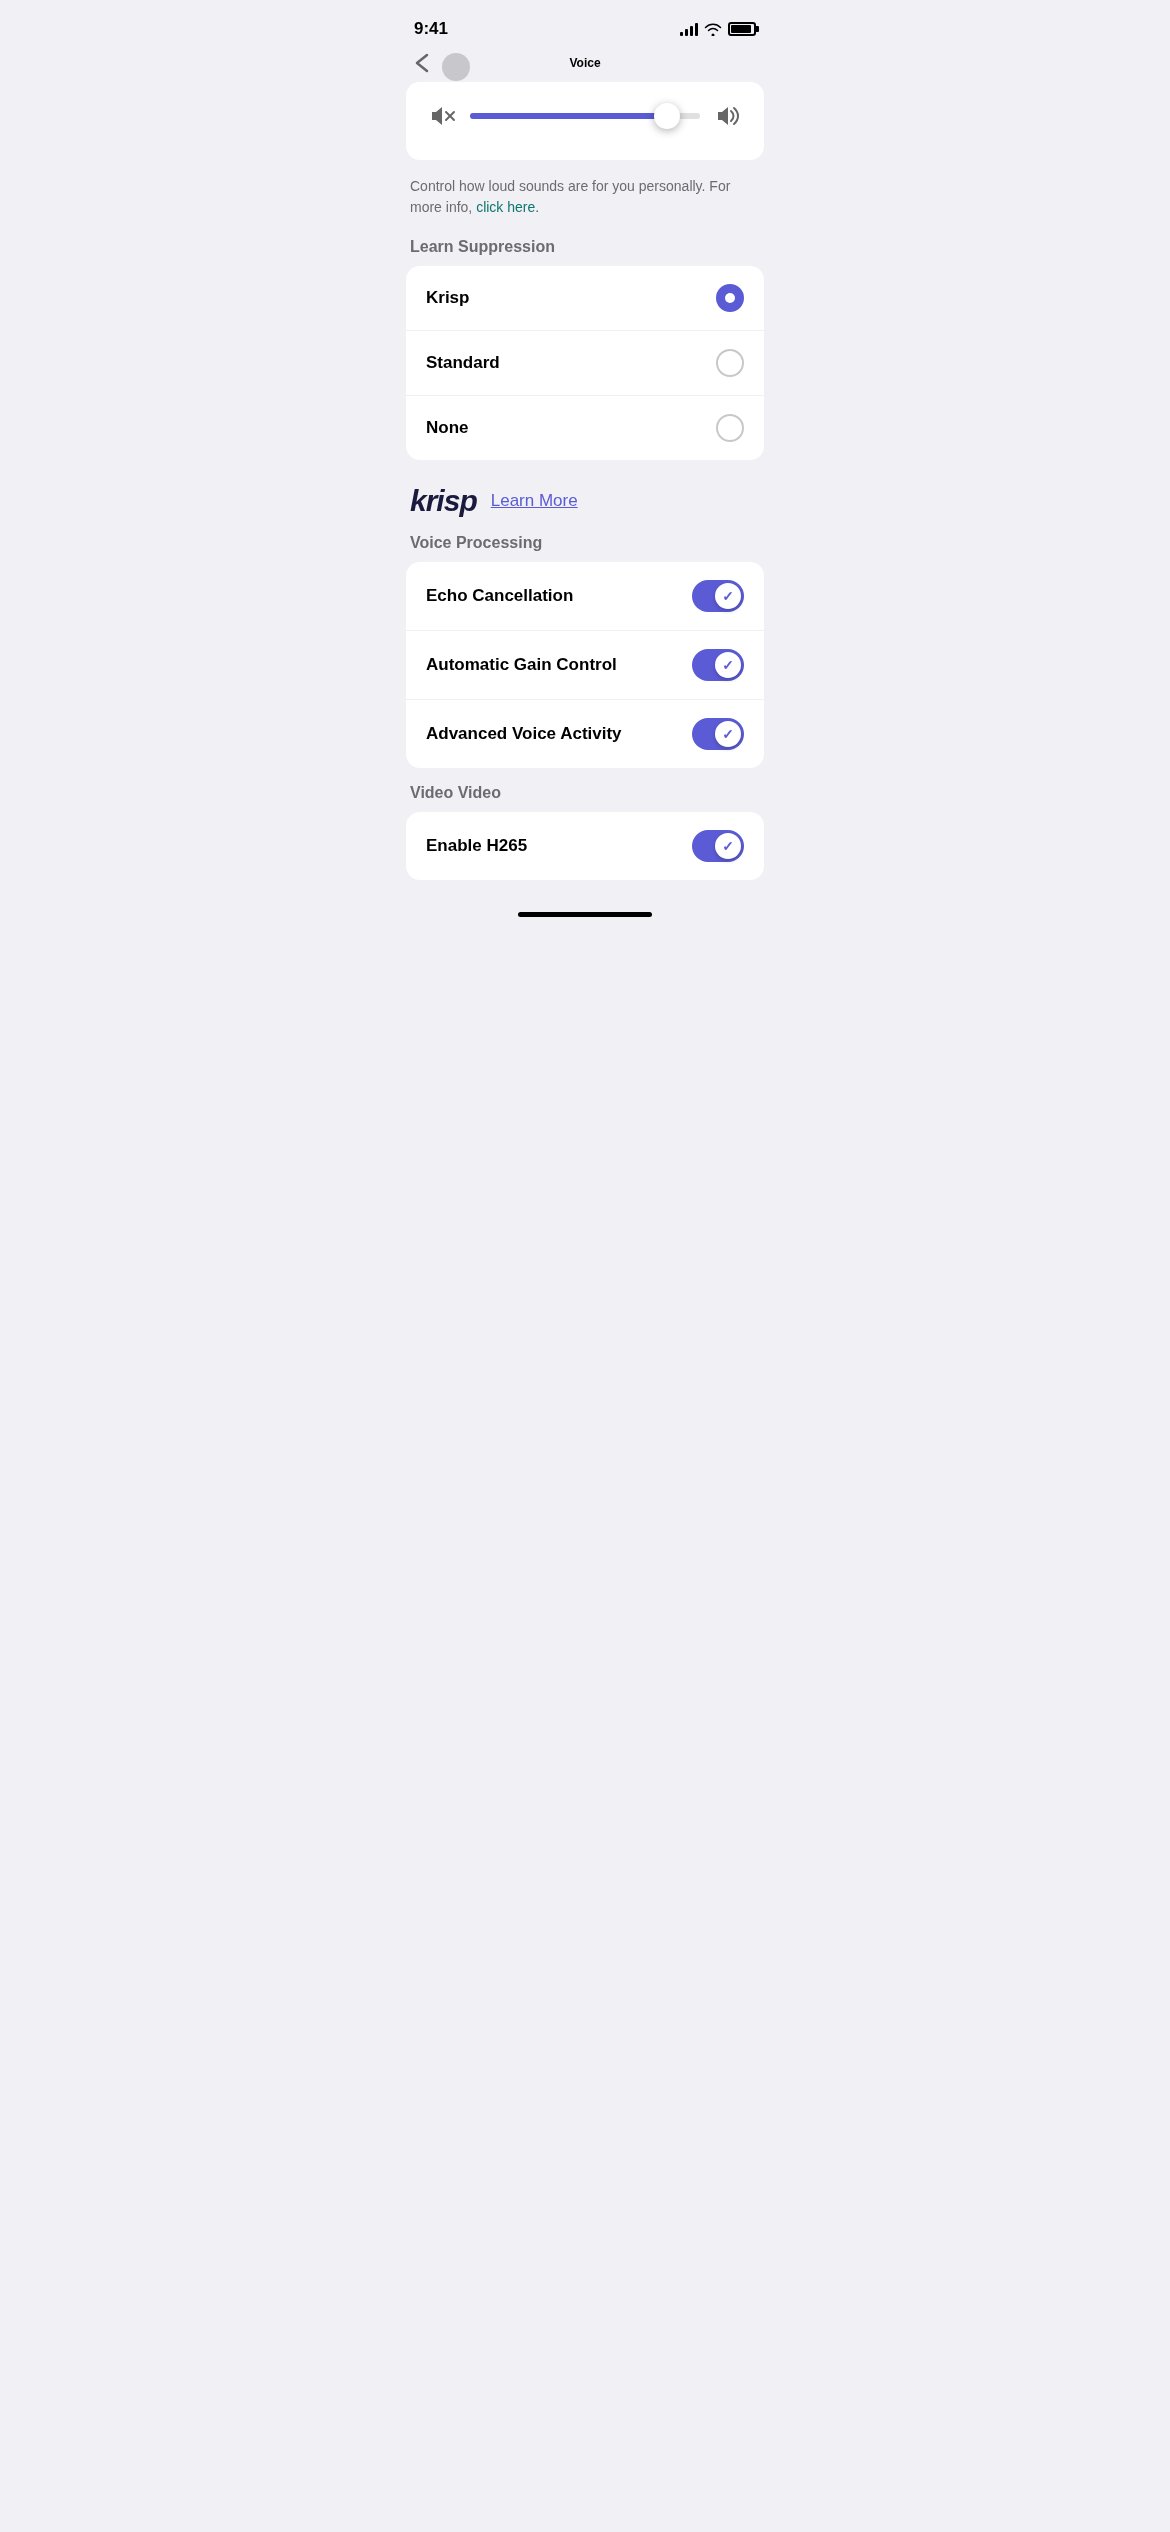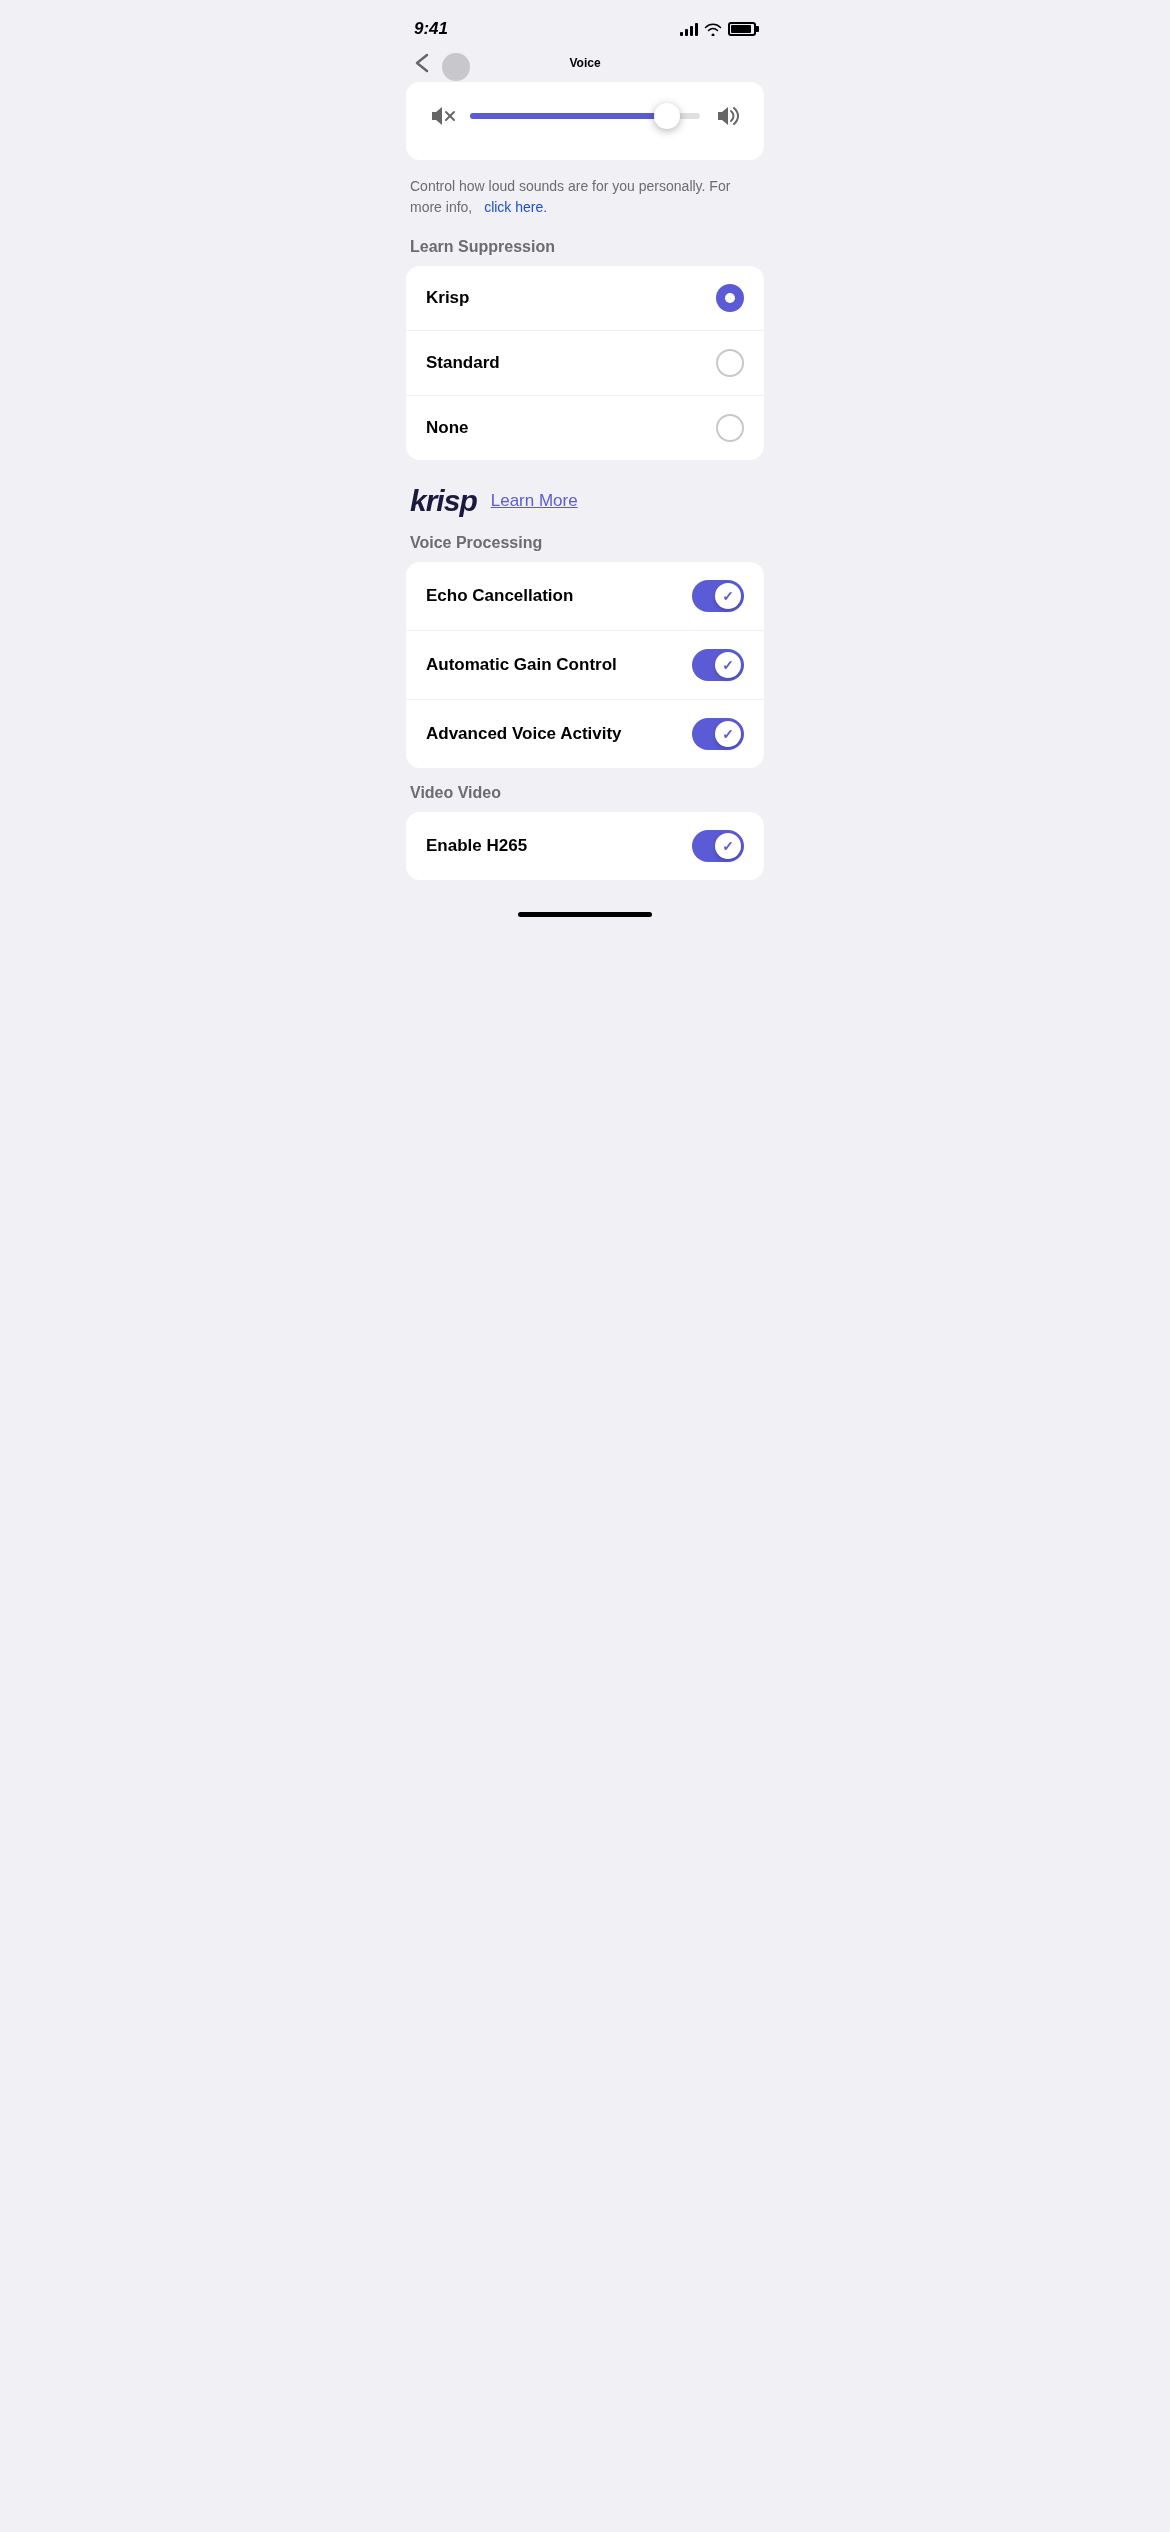--- a/index.html
+++ b/index.html
@@ -15,21 +15,20 @@
       overflow-x: hidden;
     }
 
     
     .status-bar {
       display: flex;
       justify-content: space-between;
       align-items: center;
       padding: 14px 24px 4px;
       height: 48px;
-      font-style: italic;
     }
 
     .status-time {
       font-size: 17px;
       font-weight: 600;
       color: #000;
     }
 
     .status-icons {
       display: flex;
@@ -197,23 +196,22 @@
     
     .description-text {
       font-size: 14px;
       color: #6b6b70;
       line-height: 1.5;
       margin-bottom: 20px;
       padding: 0 4px;
     }
 
     .description-text a, .link-text {
-      color: #1d4ed8;
+      color: #0f766e;
       text-decoration: none;
-      margin-left: 8px;
     }
 
     
     .section-header {
       font-size: 16px;
       font-weight: 600;
       color: #6b6b70;
       margin-bottom: 10px;
       padding-left: 4px;
     }

